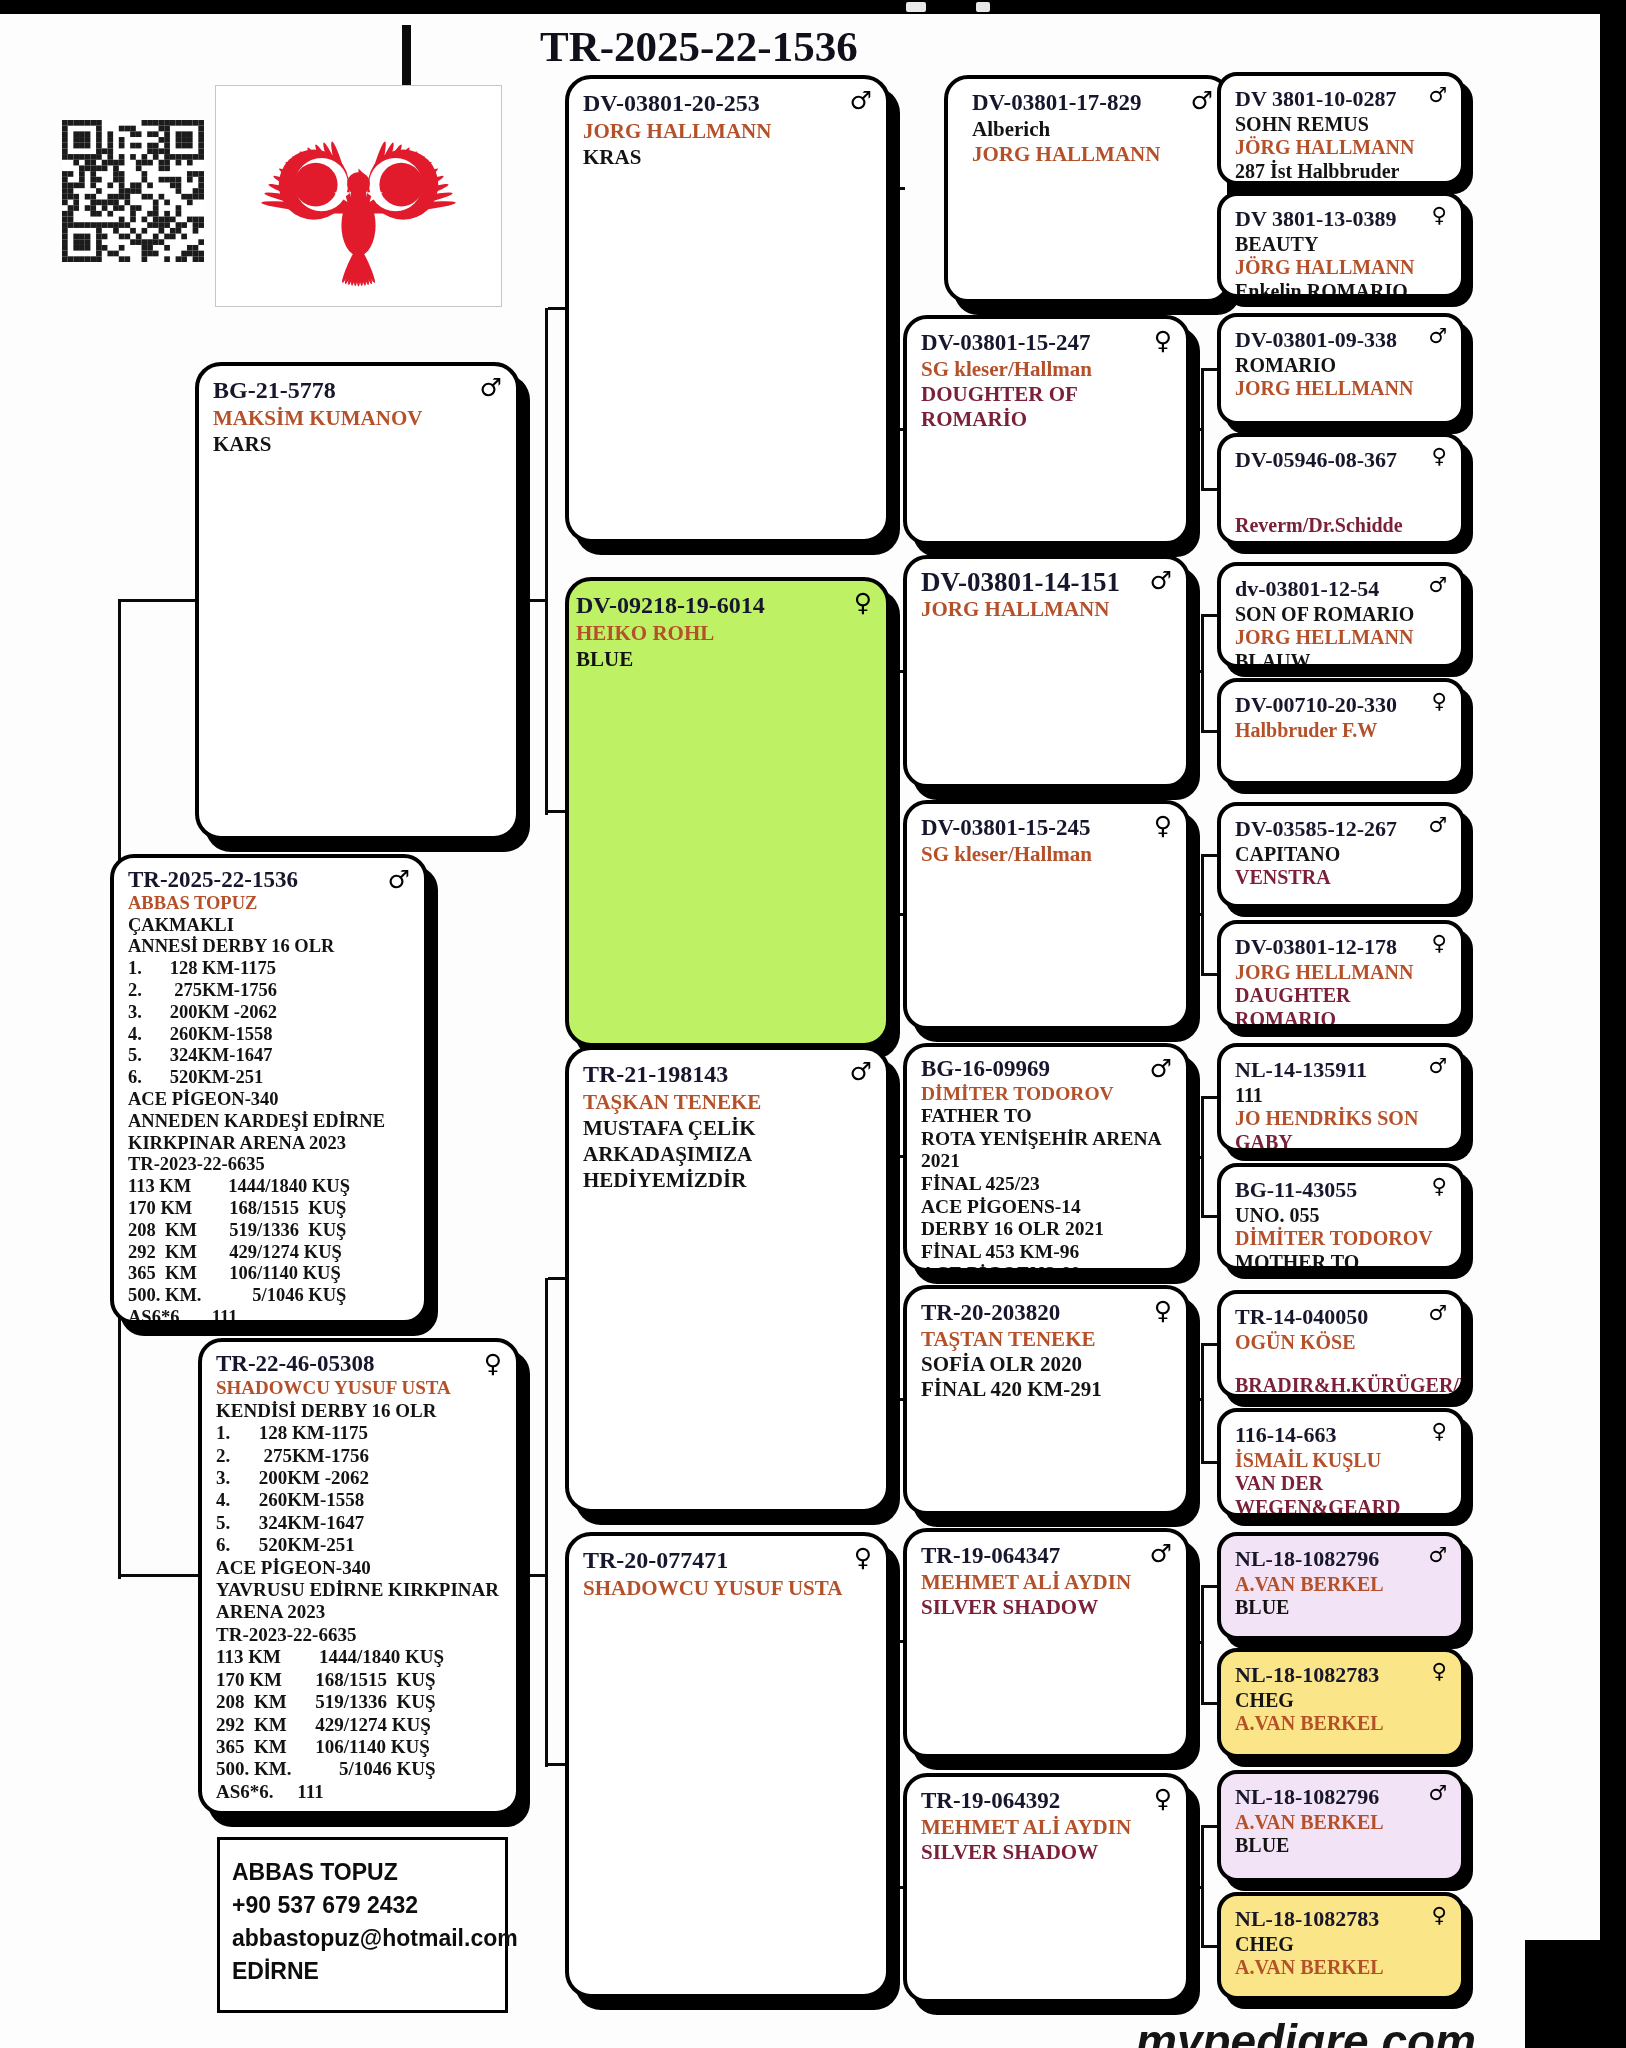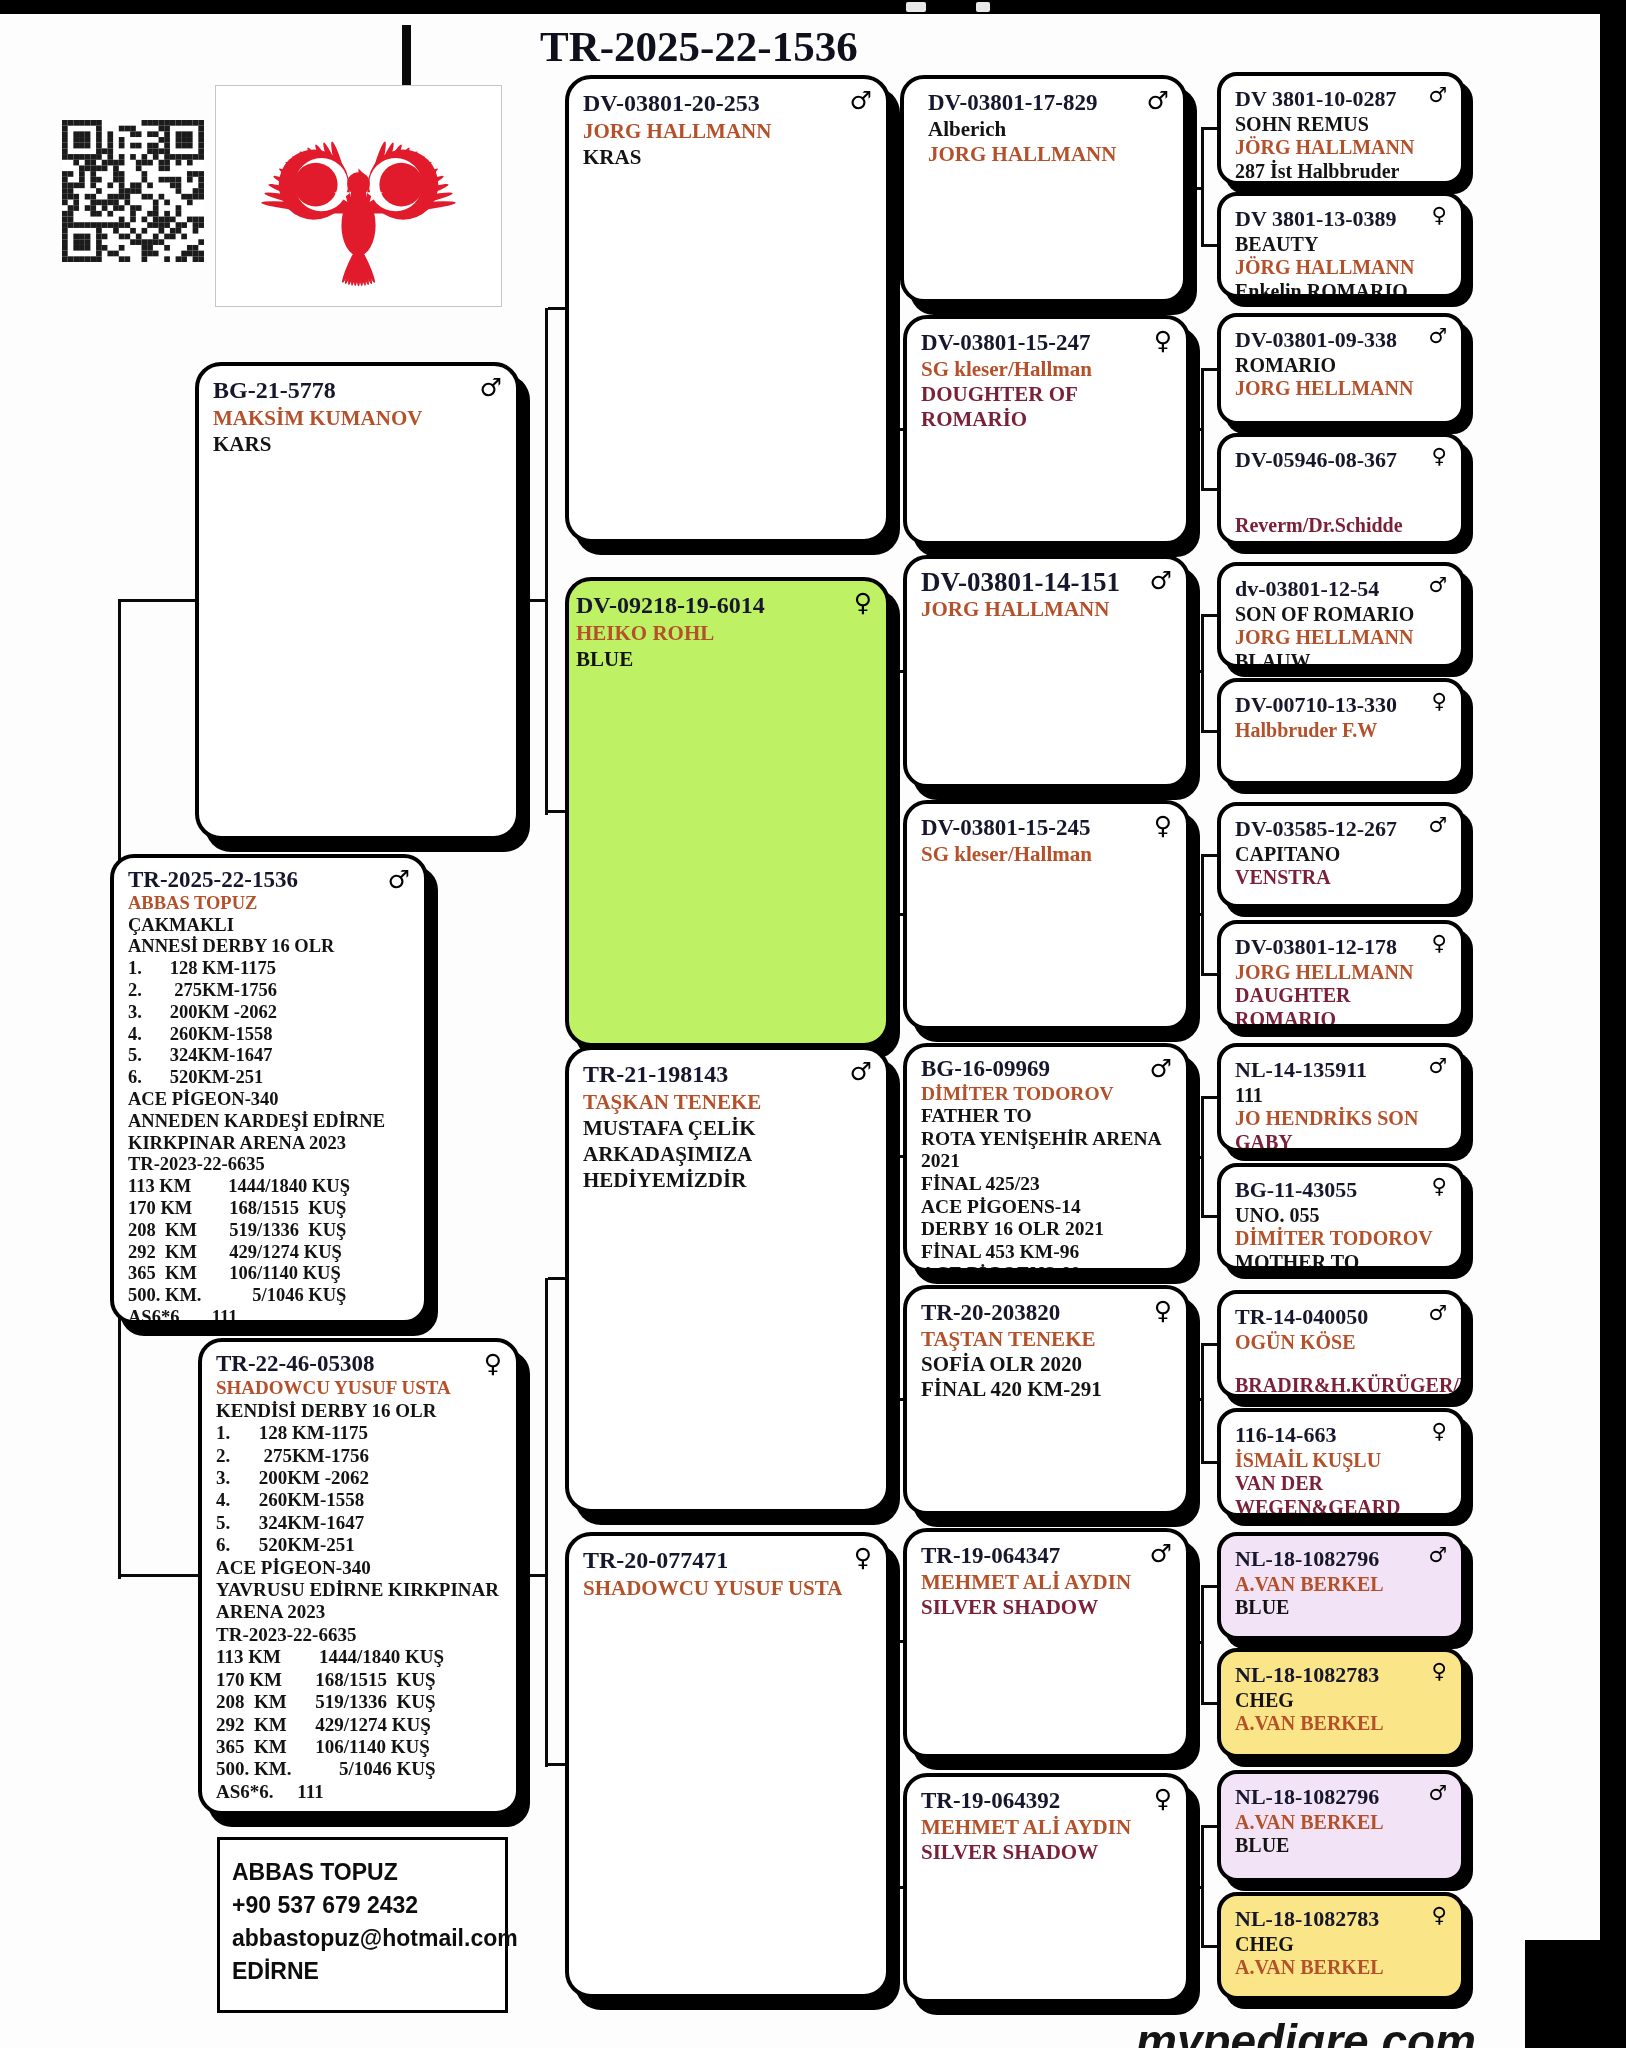--- a/index.html
+++ b/index.html
@@ -550,21 +550,21 @@
         <div class="line c-owner" style="font-size: 21px; line-height: 26px;">TAŞKAN TENEKE</div>
         <div class="line c-black" style="font-size: 21px; line-height: 26px;">MUSTAFA ÇELİK</div>
         <div class="line c-black" style="font-size: 21px; line-height: 26px;">ARKADAŞIMIZA</div>
         <div class="line c-black" style="font-size: 21px; line-height: 26px;">HEDİYEMİZDİR</div>
       </div>
       <div class="pbox" style="left: 565px; top: 1532px; width: 325px; height: 466px; border-radius: 26px; background: rgb(255, 255, 255);">
         <div class="ringrow" style="font-size: 24px; line-height: 30px;"><span class="ring">TR-20-077471</span></div>
         <span class="sex" style="font-size: 25px;">♀</span>
         <div class="line c-owner" style="font-size: 21px; line-height: 26px;">SHADOWCU YUSUF USTA</div>
       </div>
-      <div class="pbox" style="left: 900px; top: 75px; width: 287px; height: 228px; border-radius: 24px; background: rgb(255, 255, 255); padding-left: 24px;">
+      <div class="pbox" style="left: 944px; top: 75px; width: 287px; height: 228px; border-radius: 24px; background: rgb(255, 255, 255); padding-left: 24px;">
         <div class="ringrow" style="font-size: 23px; line-height: 29px;"><span class="ring">DV-03801-17-829</span></div>
         <span class="sex" style="font-size: 25px;">♂</span>
         <div class="line c-black" style="font-size: 21px; line-height: 25px;">Alberich</div>
         <div class="line c-owner" style="font-size: 21px; line-height: 25px;">JORG HALLMANN</div>
       </div>
       <div class="pbox" style="left: 903px; top: 315px; width: 287px; height: 230px; border-radius: 24px; background: rgb(255, 255, 255);">
         <div class="ringrow" style="font-size: 23px; line-height: 29px;"><span class="ring">DV-03801-15-247</span></div>
         <span class="sex" style="font-size: 25px;">♀</span>
         <div class="line c-owner" style="font-size: 21px; line-height: 25px;">SG kleser/Hallman</div>
         <div class="line c-maroon" style="font-size: 21px; line-height: 25px;">DOUGHTER OF ROMARİO</div>
@@ -637,21 +637,21 @@
         <div class="line c-maroon" style="font-size: 20px; line-height: 23.5px; margin-top: 40px;">Reverm/Dr.Schidde</div>
       </div>
       <div class="pbox small" style="left: 1217px; top: 562px; width: 248px; height: 106px; border-radius: 20px; background: rgb(255, 255, 255);">
         <div class="ringrow" style="font-size: 22px; line-height: 27.5px;"><span class="ring">dv-03801-12-54</span></div>
         <span class="sex" style="font-size: 21px;">♂</span>
         <div class="line c-black" style="font-size: 20px; line-height: 23.5px;">SON OF ROMARIO</div>
         <div class="line c-owner" style="font-size: 20px; line-height: 23.5px;">JORG HELLMANN</div>
         <div class="line c-black" style="font-size: 20px; line-height: 23.5px;">BLAUW</div>
       </div>
       <div class="pbox small" style="left: 1217px; top: 678px; width: 248px; height: 107px; border-radius: 20px; background: rgb(255, 255, 255);">
-        <div class="ringrow" style="font-size: 22px; line-height: 27.5px;"><span class="ring">DV-00710-13-330</span></div>
+        <div class="ringrow" style="font-size: 22px; line-height: 27.5px;"><span class="ring">DV-00710-20-330</span></div>
         <span class="sex" style="font-size: 21px;">♀</span>
         <div class="line c-owner" style="font-size: 20px; line-height: 23.5px;">Halbbruder F.W</div>
       </div>
       <div class="pbox small" style="left: 1217px; top: 802px; width: 248px; height: 106px; border-radius: 20px; background: rgb(255, 255, 255);">
         <div class="ringrow" style="font-size: 22px; line-height: 27.5px;"><span class="ring">DV-03585-12-267</span></div>
         <span class="sex" style="font-size: 21px;">♂</span>
         <div class="line c-black" style="font-size: 20px; line-height: 23.5px;">CAPITANO</div>
         <div class="line c-maroon" style="font-size: 20px; line-height: 23.5px;">VENSTRA</div>
       </div>
       <div class="pbox small" style="left: 1217px; top: 920px; width: 248px; height: 108px; border-radius: 20px; background: rgb(255, 255, 255);">

